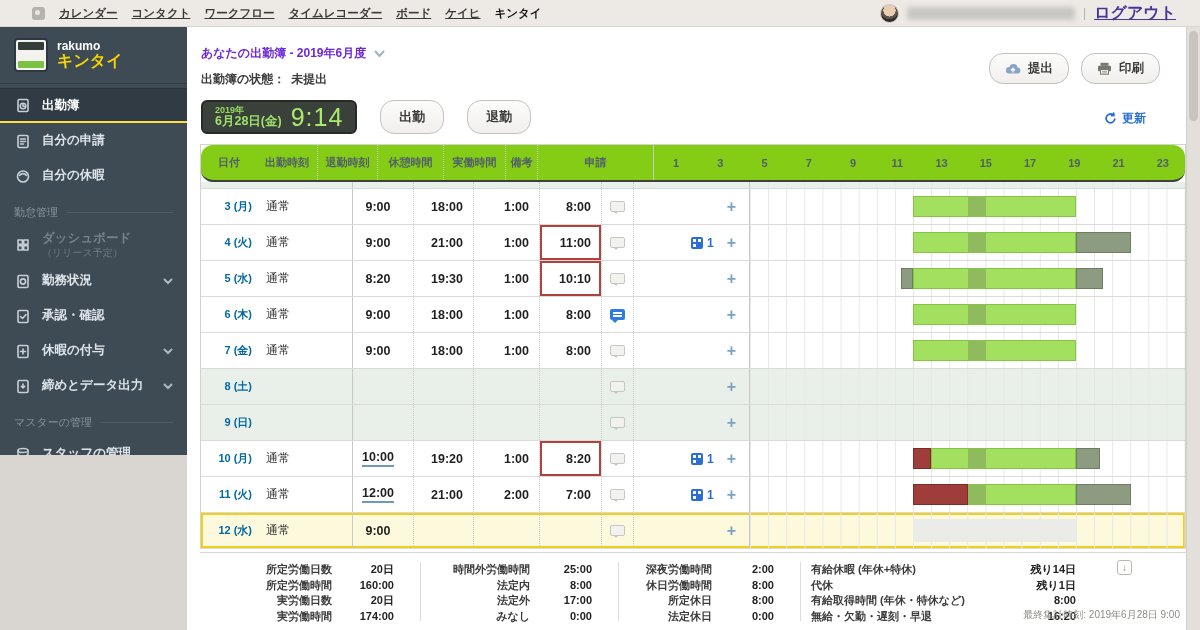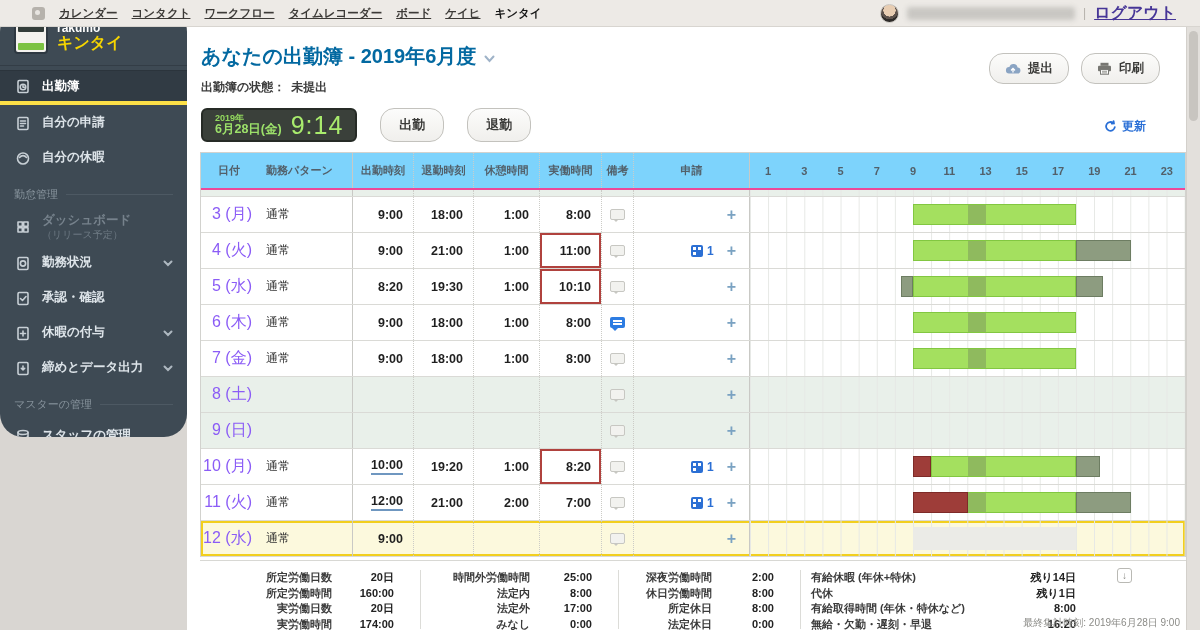--- a/index.html
+++ b/index.html
@@ -15,52 +15,52 @@
   .tb-link{font-size:11.5px;font-weight:bold;color:#3c3a37;text-decoration:underline;cursor:pointer;white-space:nowrap;}
   .tb-current{font-size:11.5px;font-weight:bold;color:#171717;text-decoration:none;}
   .tb-right{margin-left:auto;display:flex;align-items:center;gap:8px;padding-right:14px;}
   .avatar{width:19px;height:19px;border-radius:50%;background:
     radial-gradient(circle at 50% 32%, #e8cdb2 0 42%, #5d524c 43% 60%, #2e2b29 61%);border:1px solid #c9c5bf;}
   .blur-name{width:168px;height:13px;border-radius:3px;background:#c9c7c3;filter:blur(2.5px);}
   .tb-sep{color:#b5b1ab;font-size:12px;}
   .logout{font-size:16px;font-weight:bold;color:#463597;text-decoration:underline;cursor:pointer;}
 
   
-  .sidebar{position:absolute;left:0;top:9px;width:187px;height:428px;background:#3e4a54;color:#dfe6ea;overflow:hidden;border-radius:23px;}
+  .sidebar{position:absolute;left:0;top:27px;width:187px;height:428px;background:#3e4a54;color:#dfe6ea;overflow:hidden;}
   .logo-block{height:57px;display:flex;align-items:center;gap:9px;padding:0 14px;border-bottom:1px solid #333d46;}
   .logo-ic{width:34px;height:34px;border-radius:4px;background:#f4f2ee;position:relative;border:2px solid #2e3841;}
   .logo-ic::before{content:"";position:absolute;left:2px;right:2px;top:2px;height:8px;background:#333d3a;border-radius:1px;}
   .logo-ic::after{content:"";position:absolute;left:2px;right:2px;bottom:2px;height:7px;background:#7cc242;border-radius:1px;}
   .logo-txt{display:flex;flex-direction:column;line-height:1.05;}
   .logo-brand{color:#fff;font-weight:bold;font-size:12px;}
   .logo-product{color:#f6d500;font-weight:bold;font-size:16px;}
   .snav{padding-top:4px;}
   .sitem{height:35px;display:flex;align-items:center;gap:11px;padding:0 14px;font-size:12.5px;font-weight:bold;cursor:pointer;color:#dde4e9;}
-  .sitem.active{background:#313b44;border-top:1px solid #2b343c;border-bottom:4px solid #fde047;color:#ffffff;}
+  .sitem.active{background:#313b44;border-top:1px solid #2b343c;border-bottom:2px solid #fde047;color:#ffffff;}
   .sitem .sic{width:17px;height:17px;flex:none;display:flex;align-items:center;justify-content:center;}
   .sic svg{stroke:#c7cfd5;fill:none;stroke-width:1.6;stroke-linecap:round;stroke-linejoin:round;}
   .sitem.disabled{color:#76828c;cursor:default;height:auto;padding-top:5px;padding-bottom:4px;}
   .sitem .two-line{display:flex;flex-direction:column;line-height:1.25;}
   .sub-note{font-size:10px;font-weight:normal;color:#6d7983;}
   .chev{margin-left:auto;}
   .chev svg{stroke:#aeb8c0;fill:none;stroke-width:2;stroke-linecap:round;}
   .ssec{display:flex;align-items:center;gap:8px;color:#8894 9c;color:#87939c;font-size:11px;padding:12px 14px 6px;}
   .ssec::after{content:"";flex:1;height:1px;background:#4d5963;}
   .sfooter{margin-top:8px;border-top:1px solid #4a545e;height:34px;display:flex;align-items:center;
     padding:0 14px;font-size:12px;font-weight:bold;color:#dde4e9;cursor:pointer;}
   .sfooter .fic{margin-left:auto;}
   .sfooter svg{stroke:#c7cfd5;fill:none;stroke-width:1.6;stroke-linecap:round;stroke-linejoin:round;}
 
   
   .main{position:absolute;left:187px;top:27px;width:999px;height:603px;background:#ffffff;overflow:hidden;}
   .edge-strip{position:absolute;right:0;top:27px;width:14px;height:603px;background:#e3e0dc;border-left:1px solid #d3d0cb;}
   .thumb{position:absolute;left:2px;top:4px;width:9px;height:90px;border-radius:5px;background:#c8c5c0;}
 
   .page-head{padding:16px 24px 0 14px;position:relative;}
-  .page-title{font-size:20px;font-weight:bold;color:#0369a1;display:inline-flex;align-items:center;gap:8px;}
+  .page-title{font-size:12px;font-weight:bold;color:#6d28d9;display:inline-flex;align-items:center;gap:8px;}
   .title-chev svg{stroke:#9fb3c8;fill:none;stroke-width:2;stroke-linecap:round;}
   .status-line{margin-top:9px;font-size:12px;font-weight:bold;color:#3c3c3c;display:flex;gap:6px;}
   .head-actions{position:absolute;right:26px;top:26px;display:flex;gap:12px;}
   .btn{display:inline-flex;align-items:center;gap:7px;background:linear-gradient(#fcfcfb,#f0efec);
     border:1px solid #c3c2bd;border-radius:14px;padding:6px 15px;font-size:12.5px;font-weight:bold;color:#3b3b39;cursor:pointer;}
   .btn svg{flex:none;}
 
   .clock-row{display:flex;align-items:center;gap:23px;padding:12px 0 0 14px;position:relative;}
   .clock{background:#3a403a;border:2px solid #262b26;border-radius:6px;height:34px;display:flex;align-items:center;gap:9px;padding:0 12px;}
   .clock-date{display:flex;flex-direction:column;line-height:1.05;}
@@ -68,29 +68,29 @@
   .clock-day{font-size:12.5px;color:#9ce06a;font-weight:bold;}
   .clock-time{font-size:25px;color:#a9ec6d;letter-spacing:1px;}
   .btn-punch{padding:7px 18px;font-size:13px;}
   .refresh-link{position:absolute;right:40px;top:22px;display:inline-flex;align-items:center;gap:5px;
     color:#2a6fd6;font-size:12px;font-weight:bold;cursor:pointer;}
   .refresh-link svg{stroke:#2a6fd6;fill:none;stroke-width:1.8;stroke-linecap:round;}
 
   
   .tswrap{margin:10px 0 0 13px;width:986px;border:1px solid #d2d2ce;border-bottom:none;}
   .trow{display:flex;height:36px;border-bottom:1px solid #dadad6;position:relative;background:#fff;}
-  .trow.hdr{height:37px;background:#7dd3fc;border-bottom:2px solid #ec4899;}
+  .trow.hdr{height:37px;background:#84cc16;border-bottom:2px solid #404040;border-radius:12px;}
   .trow.sliver{height:7px;background:#e9f0ea;}
   .trow.weekend{background:#e9f0ea;}
   .trow.current{background:#fcf9dd;box-shadow:inset 0 0 0 2px #f2cf1e;z-index:2;}
   .c{display:flex;align-items:center;height:100%;}
-  .c.date{width:56px;justify-content:flex-end;padding-right:5px;font-size:16px;color:#8b5cf6;}
+  .c.date{width:56px;justify-content:flex-end;padding-right:5px;font-size:11px;color:#0369a1;font-weight:bold;}
   .c.pat{width:96px;padding-left:9px;font-size:12px;color:#333;border-right:1px solid #c9c9c5;}
   .c.t{justify-content:flex-end;font-size:12.5px;font-weight:bold;color:#1f1f1f;padding-right:10px;}
-  .c.tin{width:60px;}
+  .c.tin{width:60px;justify-content:center;}
   .c.tout{width:60px;border-left:1px dotted #ccccc7;}
   .c.tbrk{width:66px;border-left:1px dotted #ccccc7;}
   .c.tact{width:62px;border-left:1px dotted #ccccc7;}
   .c.remark{width:32px;justify-content:center;border-left:1px dotted #ccccc7;}
   .c.req{width:116px;border-left:1px dotted #ccccc7;justify-content:flex-end;gap:13px;padding-right:13px;}
   .c.gantt{flex:1;border-left:1px solid #c9c9c5;position:relative;
     background-image:linear-gradient(to right,#e6e8e5 1px,transparent 1px);
     background-size:calc(100%/24) 100%;}
   .trow.hdr .c{font-size:11px;font-weight:bold;color:#52606a;}
   .trow.hdr .c.t,.trow.hdr .c.remark,.trow.hdr .c.req{justify-content:center;padding-right:0;}
@@ -353,21 +353,20 @@
           <path d="M9.6 1.2l.3 2.2-2.2.3" fill="none"></path>
         </svg>
       <span>更新</span>
     </span>
   </div>
 
   <div class="tswrap">
 
     <div class="trow hdr">
       <div class="c date">日付</div>
-      <div class="c pat">勤務パターン</div>
       <div class="c t tin">出勤時刻</div>
       <div class="c t tout">退勤時刻</div>
       <div class="c t tbrk">休憩時間</div>
       <div class="c t tact">実働時間</div>
       <div class="c remark">備考</div>
       <div class="c req">申請</div>
       <div class="c gantt">
           <span class="tick" style="left: 4.16667%;">1</span>
           <span class="tick" style="left: 12.5%;">3</span>
           <span class="tick" style="left: 20.8333%;">5</span>

